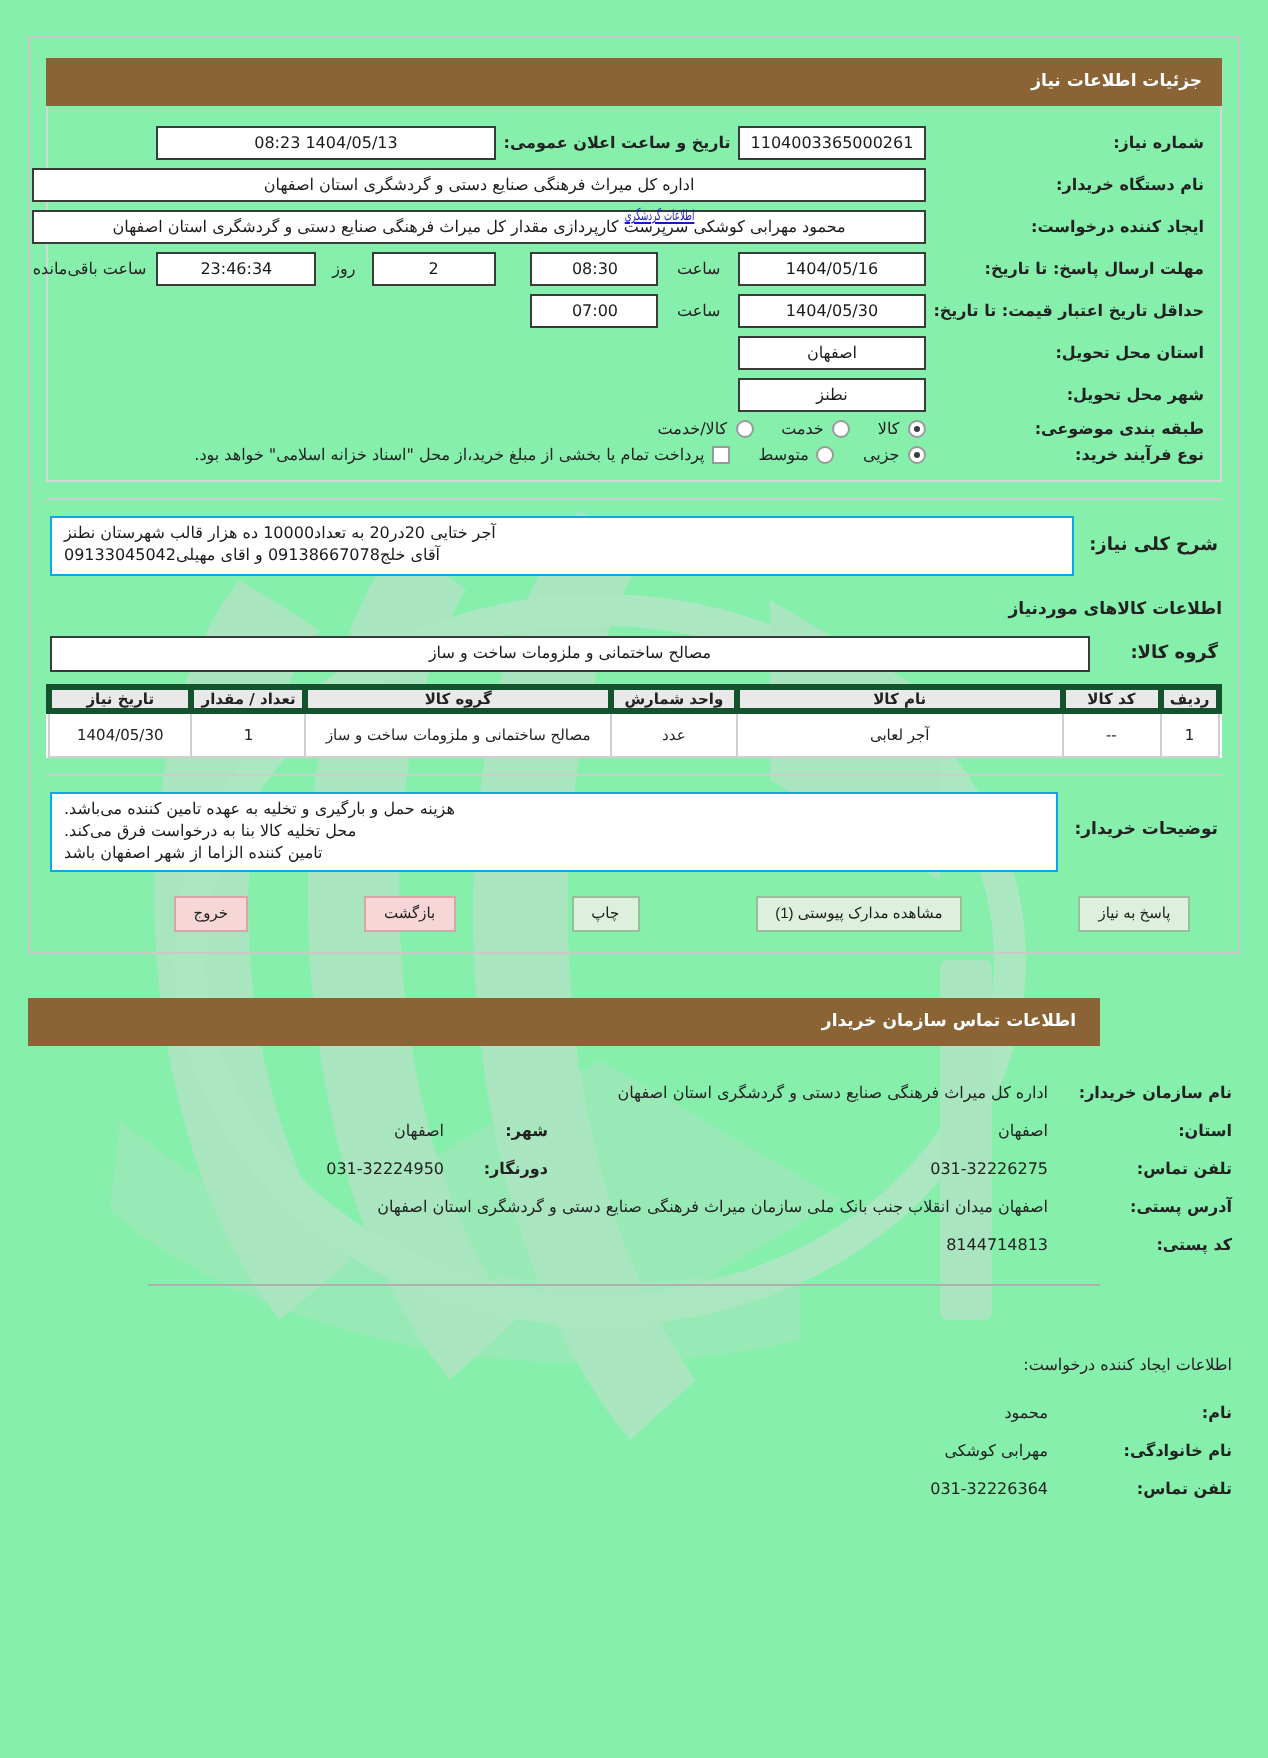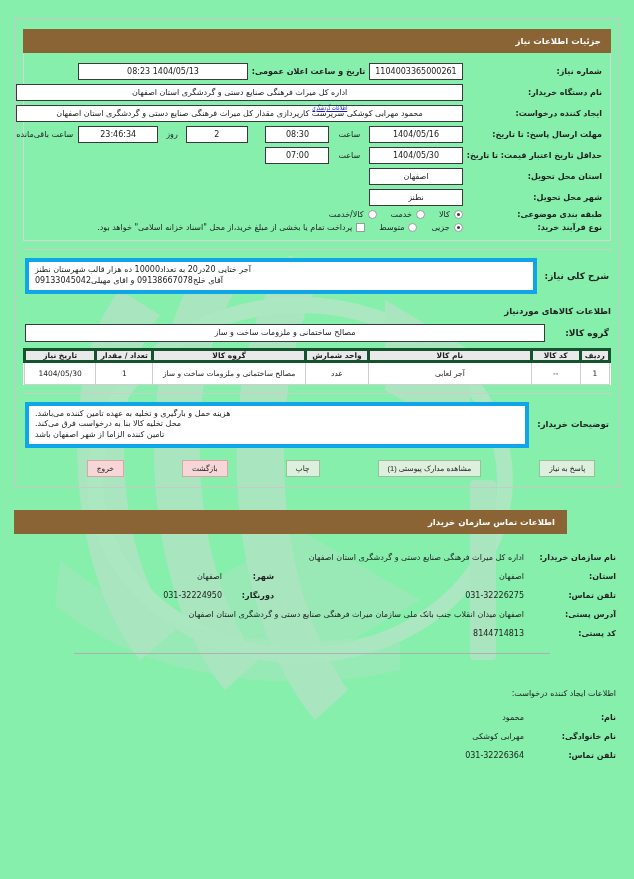--- a/index.html
+++ b/index.html
@@ -116,21 +116,21 @@
   }
   .chk {
     width: 9px; height: 9px; border: 1px solid #9a9a9a; background: #fff;
     display: inline-block; flex: none;
   }
   .rtxt { font-size: 8px; color: #222; white-space: nowrap; margin-left: 10px; }
   .note { font-size: 8px; color: #222; white-space: nowrap; }
 
   
   .bigbox {
-    border: 4px solid #0ea5e9;
+    border: 1px solid #0ea5e9;
     background: #ffffff;
     min-height: 30px;
     padding: 3px 6px;
     font-size: 8px;
     line-height: 1.35;
     text-align: left;
   }
   .bigbox div { direction: rtl; unicode-bidi: plaintext; }
 
   
@@ -176,21 +176,21 @@
     border-radius: 0;
     margin-left: 48px;
   }
   .btn.red { background: #f6d6d6; border-color: #d9a6a6; }
 
   
   .contact-wrap { position: relative; z-index: 2; margin: 22px 14px 0 14px; }
   .contact-bar {
     background: #8a6434; color: #fff; font-weight: bold;
     font-size: 8.5px; padding: 7px 12px; text-align: right;
-    margin-right: 53px;
+    margin-right: 70px;
   }
   table.contact { width: 100%; border-collapse: collapse; margin-top: 14px; font-size: 8px; }
   table.contact td { padding: 5px 4px; vertical-align: middle; }
   .clbl { font-weight: bold; text-align: right; white-space: nowrap; width: 92px; color: #222; }
   .cval { text-align: right; color: #222; }
   .cval.c2 { width: 250px; }
   .csub { font-weight: bold; text-align: right; white-space: nowrap; width: 52px; color: #222; }
   .foot-title { font-size: 8px; color: #222; text-align: right; margin: 0 0 6px 0; }
   .pad-r { padding-right: 70px; }
   .spacer8 { height: 8px; }

